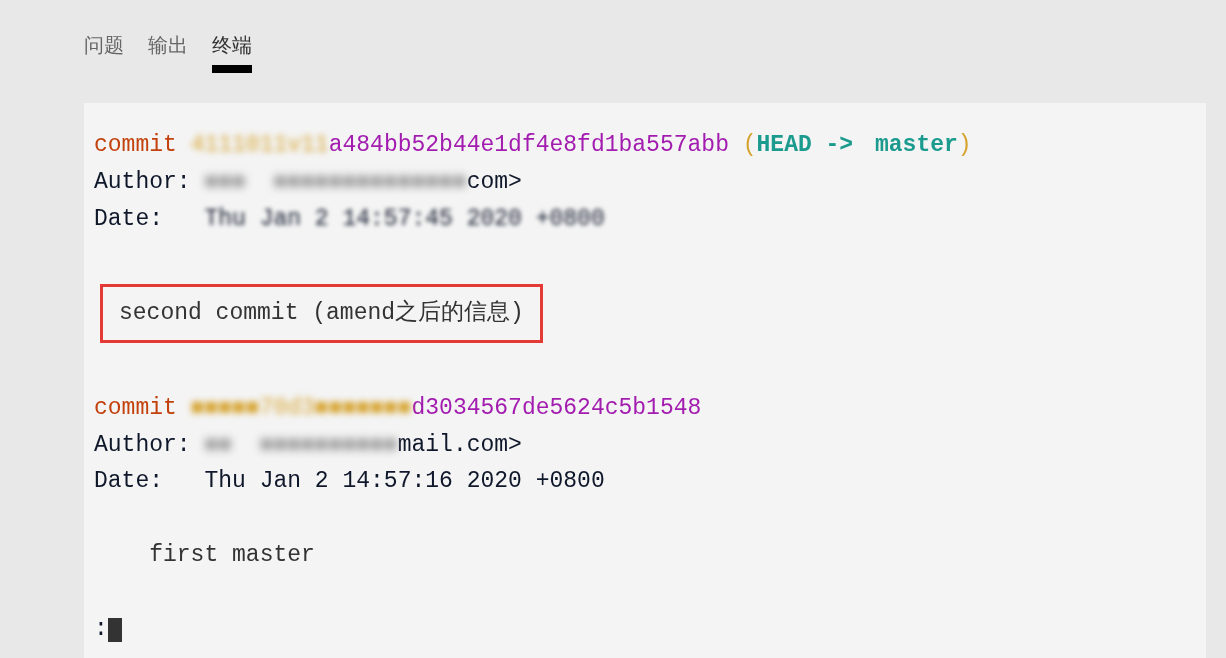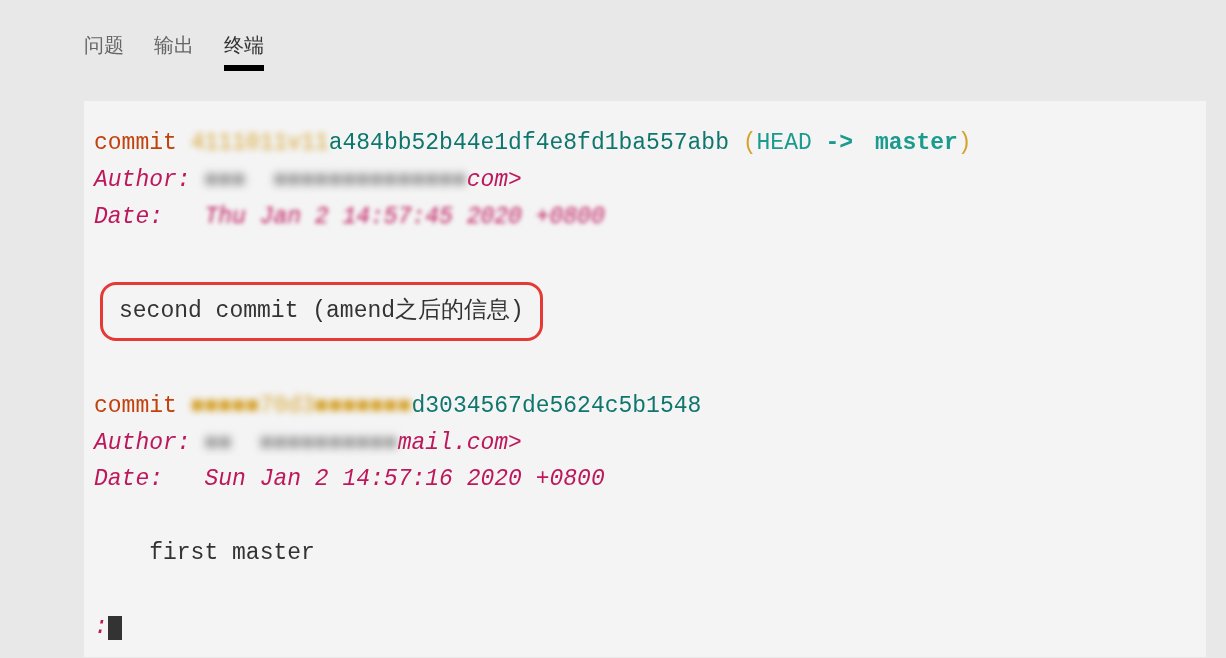--- a/index.html
+++ b/index.html
@@ -11,82 +11,81 @@
       font-family: -apple-system, BlinkMacSystemFont, "Segoe UI", sans-serif;
       background: #e8e8e8;
       width: 1226px;
       height: 658px;
     }
     .container {
       padding: 16px 0 0 40px;
     }
     .tabs {
       display: flex;
-      gap: 30px;
+      gap: 24px;
       padding: 16px 44px 10px 44px;
       font-size: 20px;
       color: #555;
     }
     .tab {
       cursor: pointer;
       padding-bottom: 6px;
       color: #666;
     }
     .tab.active {
       color: #333;
-      border-bottom: 6px solid #000000;
+      border-bottom: 8px solid #000000;
     }
     .terminal {
       background: #f4f4f4;
       margin: 20px 20px 0 44px;
       padding: 24px 20px 12px 10px;
       font-family: "Courier New", Consolas, monospace;
       font-size: 23px;
       line-height: 1.6;
       color: #333;
       white-space: pre;
     }
     .commit-word {
       color: #c2410c;
     }
     .hash {
-      color: #0f766e;
+      color: #a21caf;
       margin-top: 28px;
     }
     .hash-partial-blur {
       color: #d6a32f;
       filter: blur(3px);
     }
     .paren {
       color: #d6a32f;
     }
     .head {
       color: #1a9b8e;
-      font-weight: normal;
+      font-weight: bold;
     }
     .arrow {
       color: #1a9b8e;
       font-weight: bold;
     }
     .branch {
       color: #1a9b8e;
       font-weight: bold;
       padding-left: 8px;
     }
     .label {
-      color: #be185d;
-      font-style: italic;
+      color: #0f172a;
     }
     .blurred {
       filter: blur(4px);
       color: #999;
     }
     .highlight-box {
       border: 3px solid #e53935;
-      border-radius: 16px;
+      border-radius: 0;
       padding: 8px 16px;
       display: inline-block;
       margin: 10px 0 10px 6px;
     }
     .commit-msg {
       color: #333;
     }
     .cursor-block {
       background: #333;
       color: #333;
@@ -117,19 +116,19 @@
   </div>
 
   <div class="terminal"><span class="commit-word">commit</span> <span class="hash-partial-blur">4111011v11</span><span class="hash">a484bb52b44e1df4e8fd1ba557abb</span><span class="paren"> (</span><span class="head">HEAD</span><span class="arrow"> -&gt; </span><span class="branch">master</span><span class="paren">)</span>
 <span class="label">Author:</span><span class="blurred"> ■■■  ■■■■■■■■■■■■■■</span><span class="label">com&gt;</span>
 <span class="label">Date:</span><span class="label date-blur">   Thu Jan 2 14:57:45 2020 +0800</span>
 
 <div class="highlight-box"><span class="commit-msg">second commit (amend之后的信息)</span></div>
 
 <span class="commit-word">commit</span><span class="hash-partial-blur"> ■■■■■70d3■■■■■■■</span><span class="hash">d3034567de5624c5b1548</span>
 <span class="label">Author:</span><span class="blurred"> ■■  ■■■■■■■■■■</span><span class="label">mail.com&gt;</span>
-<span class="label">Date:</span><span class="label">   Sun Jan 2 14:57:16 2020 +0800</span>
+<span class="label">Date:</span><span class="label">   Thu Jan 2 14:57:16 2020 +0800</span>
 
 <span class="commit-msg">    first master</span>
 
 <span class="label">:</span><span class="cursor-block"></span></div>
 </div>
 <div class="bottom-text">    Off</div>
 
 </body></html>

